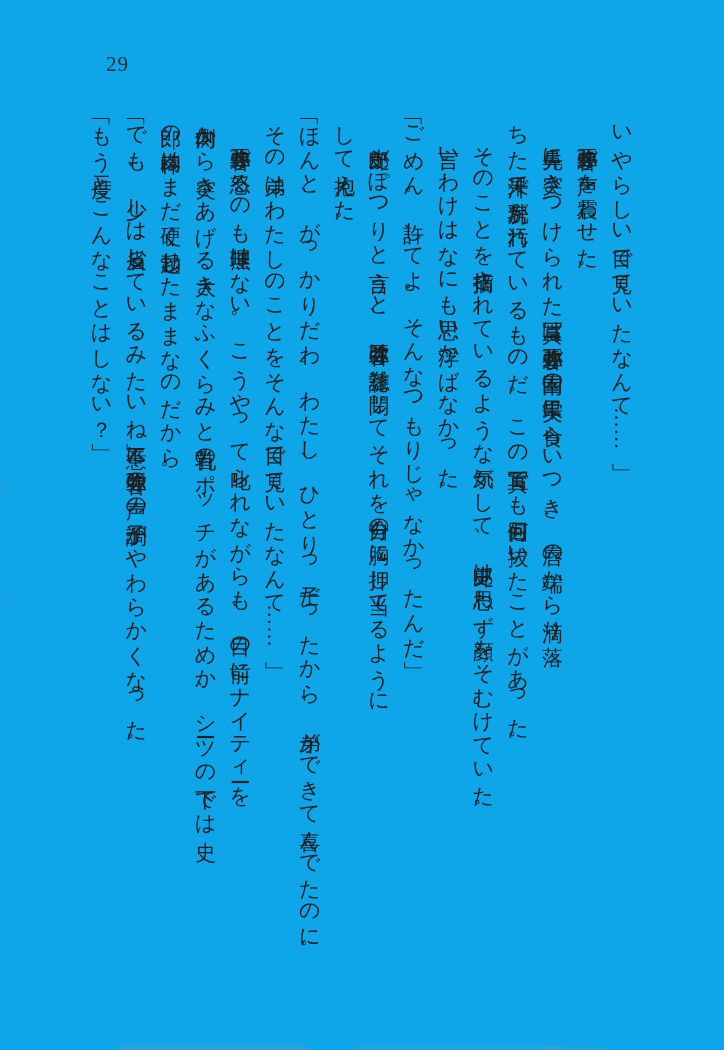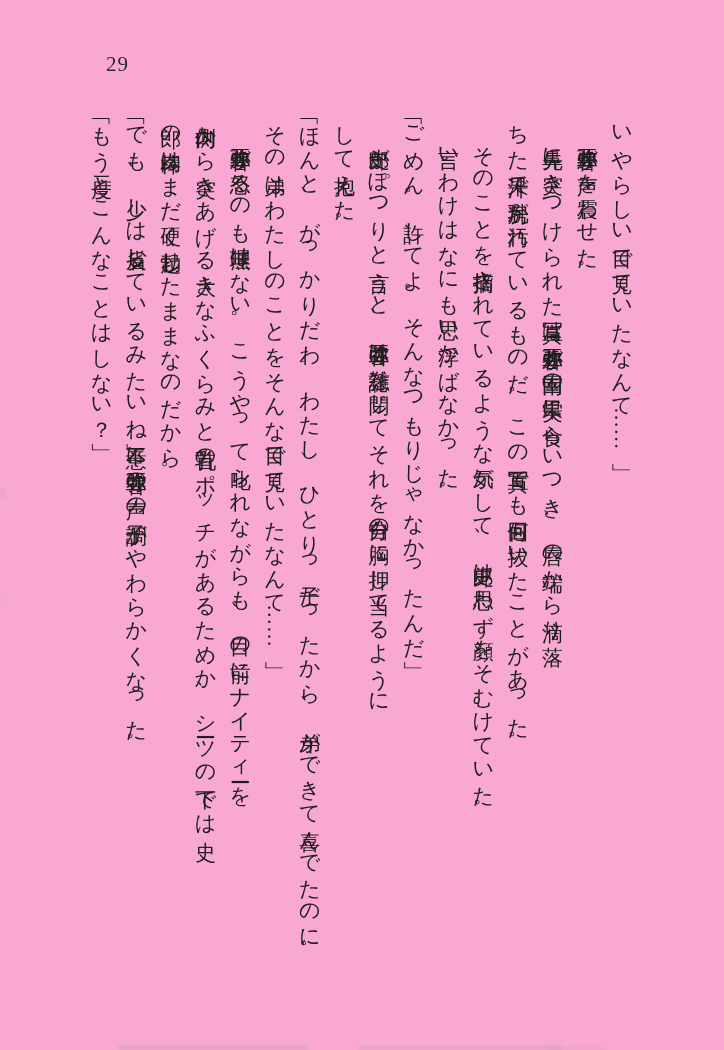--- a/index.html
+++ b/index.html
@@ -5,21 +5,21 @@
   html, body {
     margin: 0;
     padding: 0;
     background: #e8e8e8;
   }
   .page {
     position: relative;
     width: 724px;
     height: 1050px;
     margin: 0 auto;
-    background: #f9a8d4;
+    background: #0ea5e9;
     overflow: hidden;
   }
   .page-number {
     position: absolute;
     top: 52px;
     left: 106px;
     font-family: "Liberation Serif", "DejaVu Serif", serif;
     font-size: 21px;
     letter-spacing: 1px;
     color: #2a2a2a;

